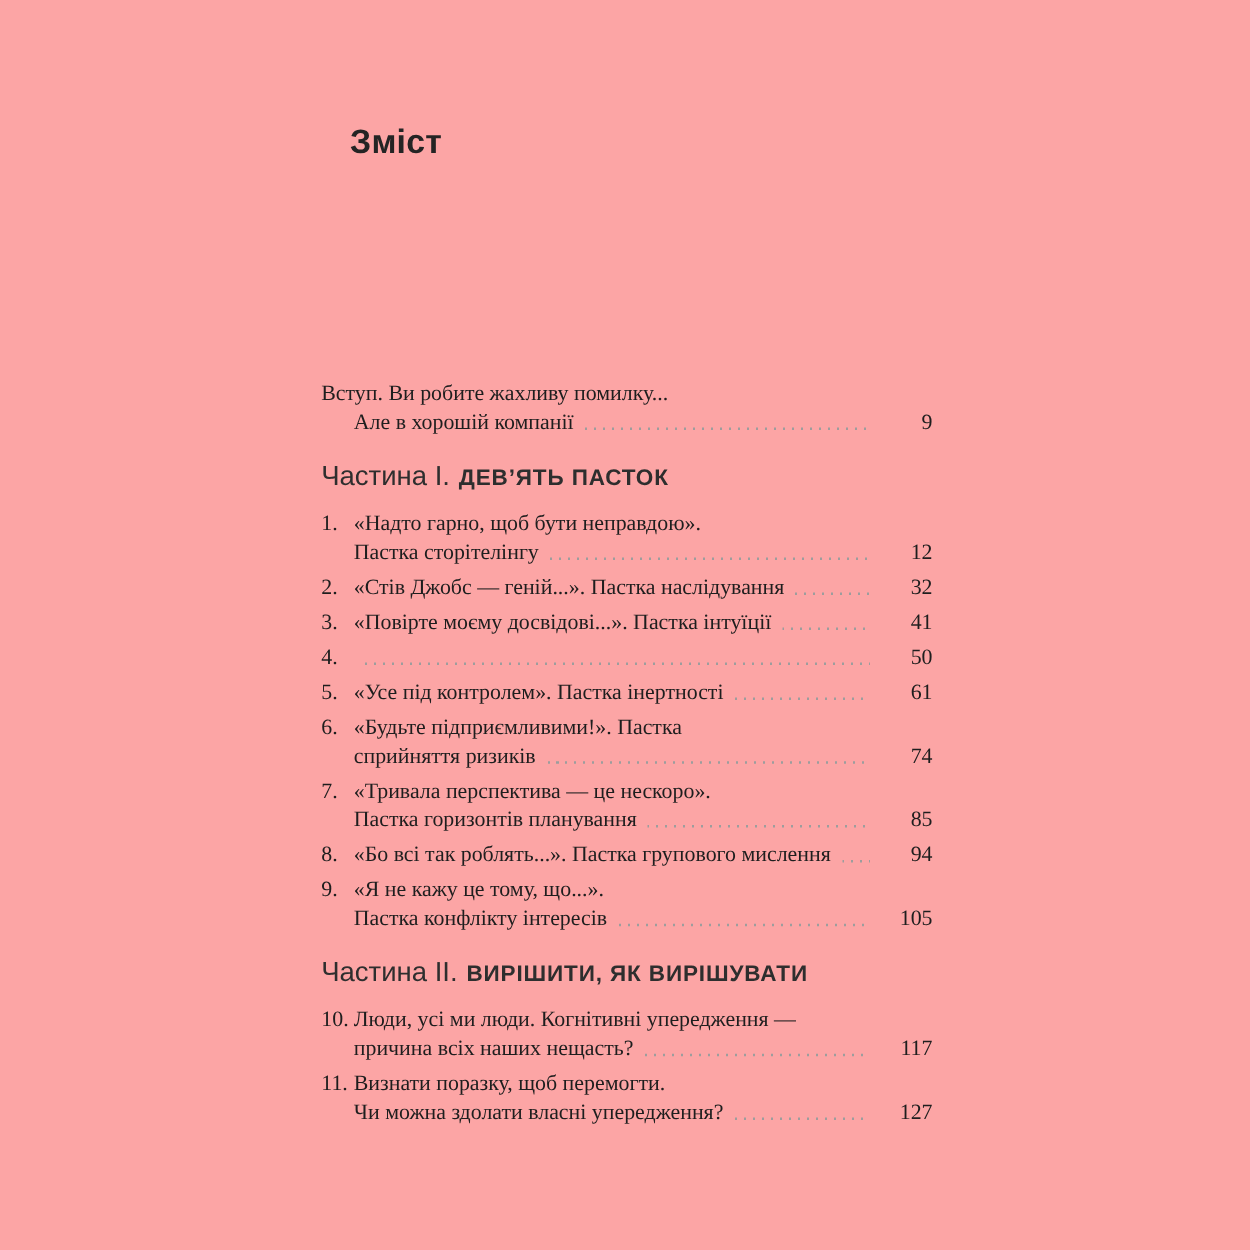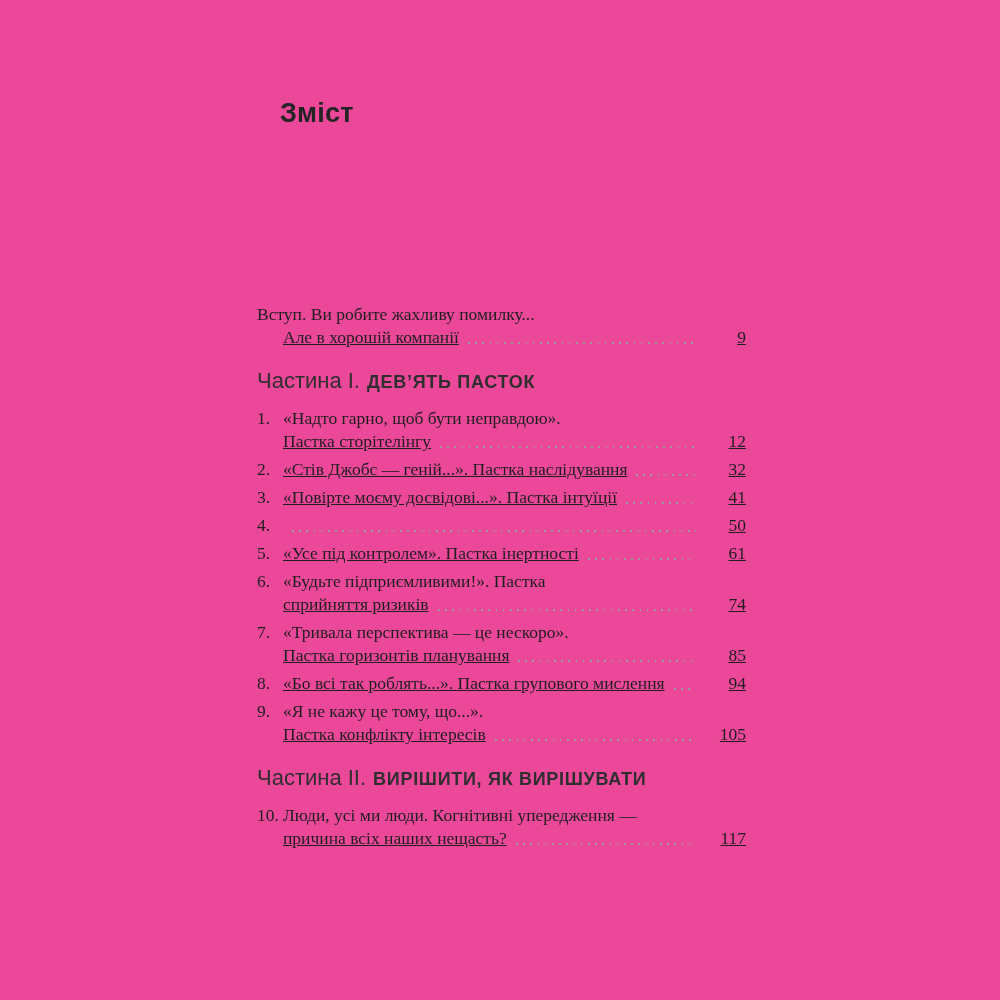--- a/index.html
+++ b/index.html
@@ -1,33 +1,33 @@
 <!DOCTYPE html>
 <html><head>
 <meta charset="utf-8">
 <style>
   html,body{margin:0;padding:0;background:#ffffff;}
   .sheet{
-    position:relative;width:1000px;height:1000px;background:#ec4899;
+    position:relative;width:1000px;height:1000px;background:#fca5a5;
     overflow:hidden;font-family:"Liberation Serif",serif;color:#1e1e1e;
   }
   .page-title{
     position:absolute;left:280px;top:98px;
     font-family:"Liberation Sans",sans-serif;font-weight:700;
     font-size:27px;color:#242424;letter-spacing:.2px;line-height:30px;
   }
   .toc{
     position:absolute;left:257px;top:303px;width:489px;
     font-size:17.5px;line-height:23px;
   }
   .entry{display:flex;margin-bottom:5px;justify-content:flex-end;}
   .num{flex:none;width:26px;}
   .ebody{flex:1;min-width:0;}
   .line{white-space:nowrap;}
-  .line.leader{display:flex;text-decoration:underline;}
+  .line.leader{display:flex;}
   .leader .txt{flex:none;white-space:nowrap;}
   .dots{
     flex:1;height:2px;align-self:flex-end;margin:0 0 5px 9px;
     background-image:repeating-linear-gradient(to right,#9d9d9d 0 1.6px,transparent 1.6px 7.2px);
   }
   .pg{flex:none;width:50px;text-align:right;}
   .entry.intro .line:first-child{margin-left:-26px;}
   .section-head{
     margin:20px 0 13px;line-height:23px;
     font-family:"Liberation Sans",sans-serif;color:#2e2e2e;
@@ -151,14 +151,25 @@
         <span class="num">10.</span>
         <div class="ebody">
           <div class="line"><span class="txt">Люди, усі ми люди. Когнітивні упередження —</span></div>
           <div class="line leader">
             <span class="txt">причина всіх наших нещасть?</span>
             <span class="dots"></span>
             <span class="pg">117</span>
           </div>
         </div>
       </div>
+      <div class="entry">
+        <span class="num">11.</span>
+        <div class="ebody">
+          <div class="line"><span class="txt">Визнати поразку, щоб перемогти.</span></div>
+          <div class="line leader">
+            <span class="txt">Чи можна здолати власні упередження?</span>
+            <span class="dots"></span>
+            <span class="pg">127</span>
+          </div>
+        </div>
+      </div>
     </div>
 </div>
 
 </body></html>

